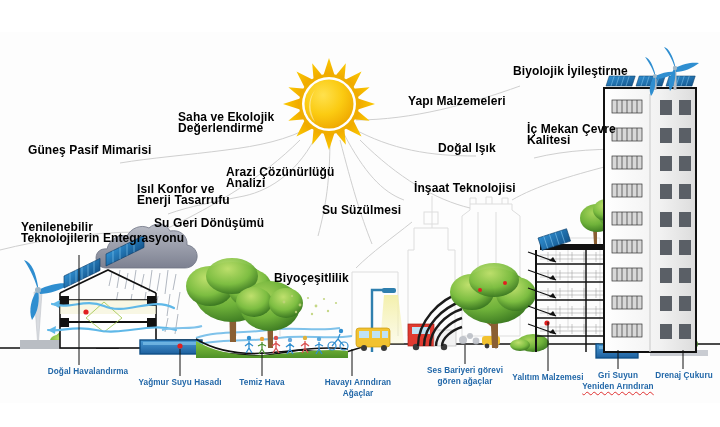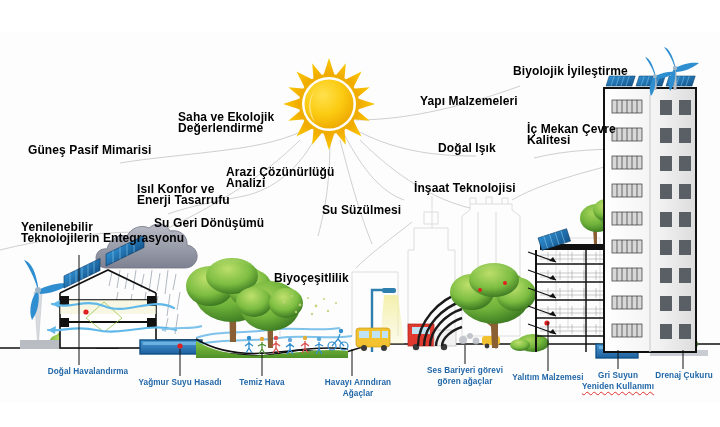--- a/index.html
+++ b/index.html
@@ -679,36 +679,36 @@
     <div class="lbl bold" style="left:2px;top:222px;margin-left:19px;">Yenilenebilir
 Teknolojilerin Entegrasyonu</div>
     <div class="lbl bold" style="left:137px;top:184px;">Isıl Konfor ve
 Enerji Tasarrufu</div>
     <div class="lbl bold" style="left:154px;top:218px;">Su Geri Dönüşümü</div>
     <div class="lbl bold" style="left:178px;top:98px;margin-top:14px;">Saha ve Ekolojik
 Değerlendirme</div>
     <div class="lbl bold" style="left:226px;top:167px;">Arazi Çözünürlüğü
 Analizi</div>
     <div class="lbl bold" style="left:322px;top:205px;text-align:right;">Su Süzülmesi</div>
-    <div class="lbl bold" style="left:408px;top:96px;margin-left:12px;">Yapı Malzemeleri</div>
+    <div class="lbl bold" style="left:408px;top:96px;">Yapı Malzemeleri</div>
     <div class="lbl bold" style="left:438px;top:143px;">Doğal Işık</div>
     <div class="lbl bold" style="left:414px;top:183px;">İnşaat Teknolojisi</div>
     <div class="lbl bold" style="left:513px;top:66px;">Biyolojik İyileştirme</div>
     <div class="lbl bold" style="left:527px;top:124px;">İç Mekan Çevre
 Kalitesi</div>
     <div class="lbl bold" style="left:274px;top:273px;">Biyoçeşitlilik</div>
   </div>
 
   <div>
     <div class="lbl tealc" style="left:8px;top:367px;width:160px;">Doğal Havalandırma</div>
     <div class="lbl tealc" style="left:110px;top:378px;width:140px;">Yağmur Suyu Hasadı</div>
     <div class="lbl tealc" style="left:212px;top:378px;width:100px;">Temiz Hava</div>
     <div class="lbl tealc" style="left:298px;top:378px;width:120px;">Havayı Arındıran
 Ağaçlar</div>
     <div class="lbl tealc" style="left:405px;top:366px;width:120px;">Ses Bariyeri görevi
 gören ağaçlar</div>
     <div class="lbl tealc" style="left:493px;top:373px;width:110px;">Yalıtım Malzemesi</div>
     <div class="lbl tealc" style="left:572px;top:371px;width:92px;">Gri Suyun</div>
-    <div class="lbl tealc spell" style="left:568px;top:382px;width:100px;">Yeniden Kullanımı</div>
+    <div class="lbl tealc spell" style="left:568px;top:382px;width:100px;">Yeniden Arındıran</div>
     <div class="lbl tealc" style="left:638px;top:371px;width:92px;">Drenaj Çukuru</div>
   </div>
 
 </div>
 
 </body></html>

